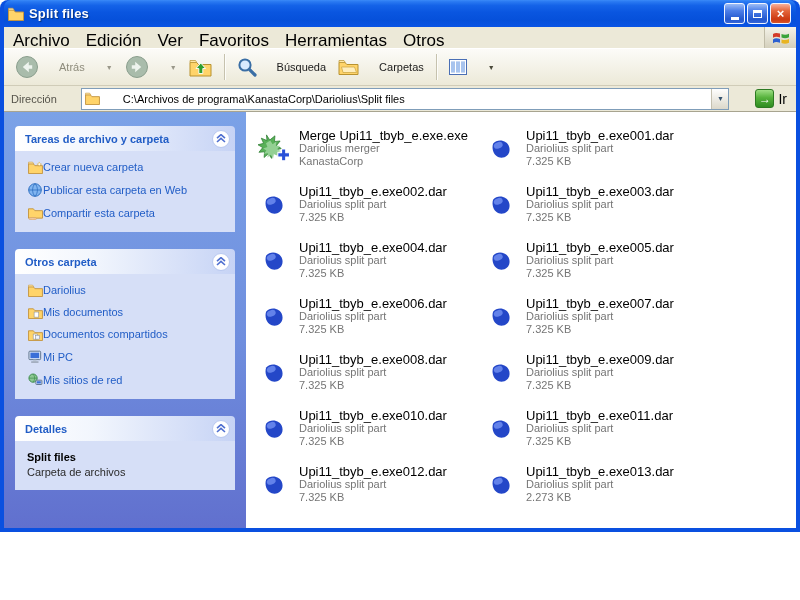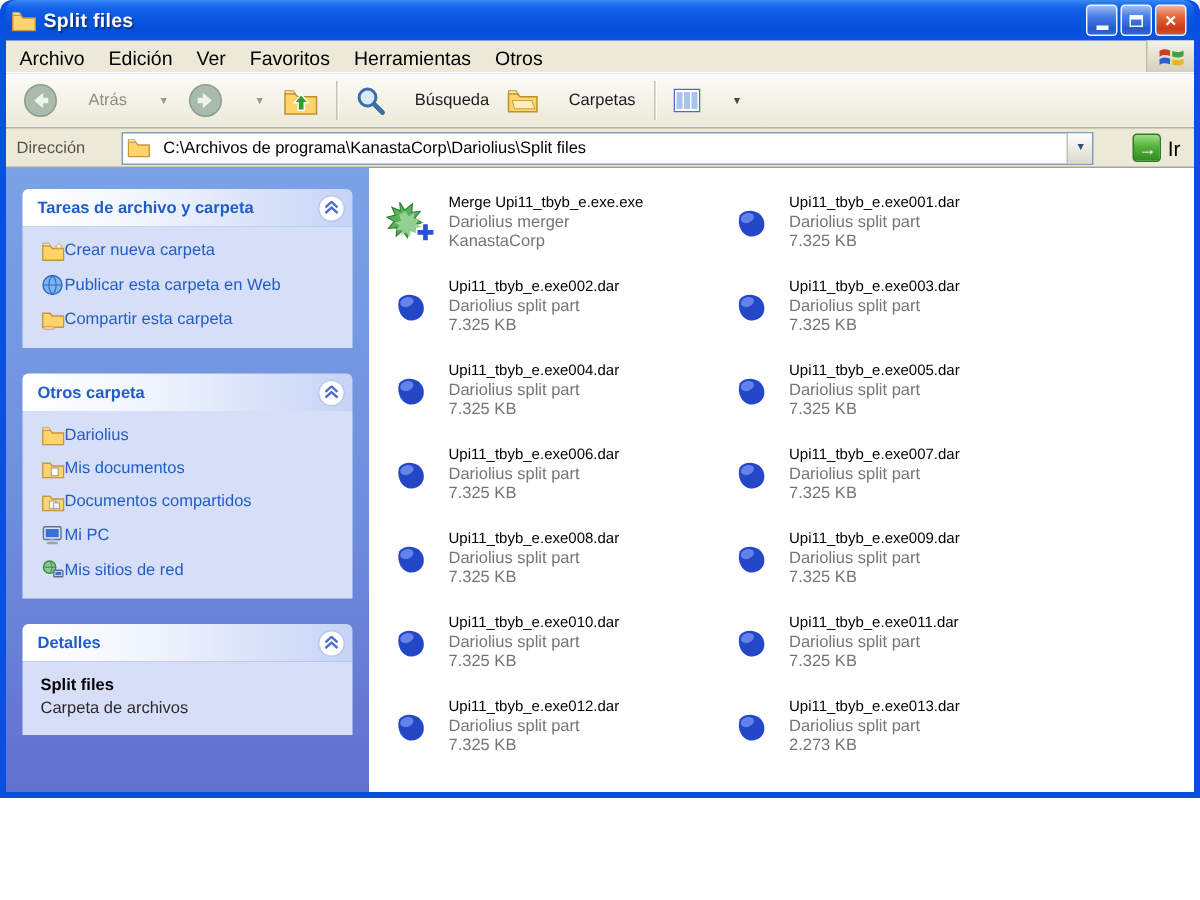--- a/index.html
+++ b/index.html
@@ -17,39 +17,39 @@
   .tb-buttons{display:flex;gap:2px}
   .tb-btn{width:21px;height:21px;border-radius:3px;border:1px solid #f0f4ff;display:flex;align-items:center;justify-content:center;color:#fff}
   .btn-min,.btn-max{background:linear-gradient(180deg,#9dbdf6 0%,#4d7fe8 35%,#2458ce 80%,#3565d8 100%)}
   .btn-close{background:linear-gradient(180deg,#f8b09a 0%,#e4673d 35%,#cc3a12 80%,#d8542a 100%)}
   .glyph-min{display:block;width:8px;height:3px;background:#fff;margin-top:9px}
   .glyph-max{display:block;width:9px;height:8px;border:1px solid #fff;border-top:3px solid #fff}
   .glyph-close{font-size:13px;font-weight:bold;line-height:1}
 
   
   .menubar{height:22px;background:#ece9d8;display:flex;align-items:stretch;border-bottom:1px solid #fff;padding-left:1px}
-  .menu-item{font-size:13px;color:#000;padding:4px 8px 0 8px;cursor:default}
+  .menu-item{font-size:17px;color:#000;padding:4px 8px 0 8px;cursor:default}
   .menubar-logo{margin-left:auto;width:32px;display:flex;align-items:center;justify-content:center;
     background:linear-gradient(180deg,#f4f2e8,#d4d0bc);border-left:1px solid #c0bca8}
 
   
   .toolbar{height:37px;background:linear-gradient(180deg,#fcfbf8,#ece9d8);display:flex;align-items:center;
     border-bottom:1px solid #d0ccb8;padding:0 6px;gap:2px}
   .tool-btn{display:flex;align-items:center;gap:20px;padding:3px 5px;font-size:11px;color:#1a1a1a;border-radius:3px;white-space:nowrap}
   .tool-btn.disabled{color:#8e8c7c}
   .caret{font-size:7px;color:#4a4a3a;margin-left:1px}
   .tool-btn.disabled .caret{color:#9a988a}
   .tool-sep{width:1px;height:26px;background:#c6c2ae;box-shadow:1px 0 0 #fdfdfa;margin:0 5px}
 
   
   .addressbar{height:26px;background:#ece9d8;display:flex;align-items:center;padding:2px 5px;gap:22px;
     border-bottom:1px solid #a8a490}
   .addr-label{font-size:11px;color:#55534a;padding:0 2px}
   .addr-combo{flex:1;height:22px;background:#fff;border:1px solid #7f9db9;display:flex;align-items:center;padding-left:3px}
-  .addr-text{font-size:11px;color:#000;flex:1;margin-left:9px;white-space:nowrap;overflow:hidden}
+  .addr-text{font-size:11px;color:#000;flex:1;margin-left:23px;white-space:nowrap;overflow:hidden}
   .addr-drop{width:17px;height:20px;background:linear-gradient(180deg,#fefefe,#dcd8ca);border-left:1px solid #c4c0b0;
     display:flex;align-items:center;justify-content:center;font-size:7px;color:#33516e}
   .go-group{display:flex;align-items:center;gap:4px;padding:0 4px}
   .go-icon{width:19px;height:19px;border-radius:3px;border:1px solid #2d7a22;color:#fff;font-size:12px;font-weight:bold;
     background:linear-gradient(180deg,#9ede84 0%,#56b23c 45%,#2f8c20 100%);display:flex;align-items:center;justify-content:center}
   .go-label{font-size:14px;color:#000}
 
   
   .content{flex:1;display:flex;overflow:hidden;background:#fff}
 
@@ -68,21 +68,21 @@
   .details-body{background:#d6dff7;padding:10px 10px 12px 12px}
   .details-name{font-weight:bold;font-size:11px;color:#000}
   .details-type{font-size:11px;color:#2a2a2a;margin-top:3px}
 
   
   .files{flex:1;background:#fff;padding:15px 0 0 10px;overflow:hidden}
   .files-grid{display:grid;grid-template-columns:227px 227px;row-gap:13px}
   .tile{display:flex;align-items:center;gap:7px;height:43px;cursor:default}
   .tile-icon{width:36px;flex:0 0 36px;display:flex;justify-content:center;align-items:center}
   .tile-text span{display:block}
-  .tile-name{font-size:10px;color:#000;line-height:13px}
+  .tile-name{font-size:13px;color:#000;line-height:13px}
   .tile-desc,.tile-info{font-size:11px;color:#757575;line-height:13px}
   .tile .ic-merger{display:none}
   .tile .ic-dar{display:block}
   .tile.merger .ic-merger{display:block}
 </style>
 </head>
 <body>
 
 <div id="screen">
 

